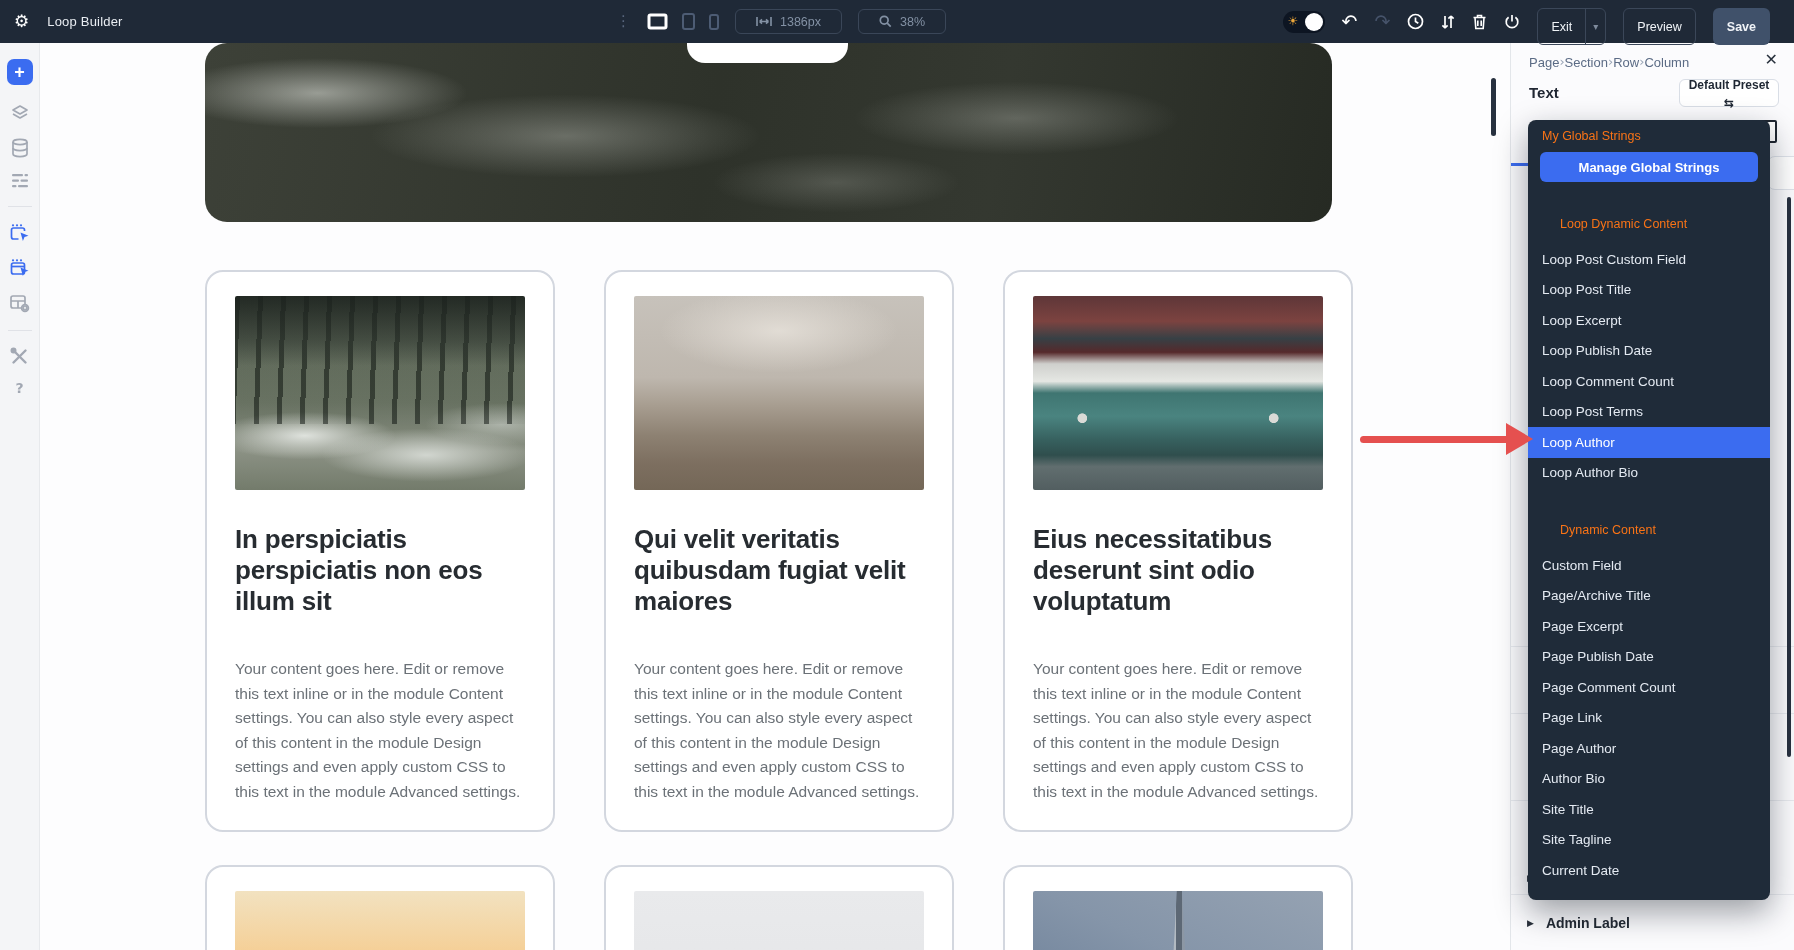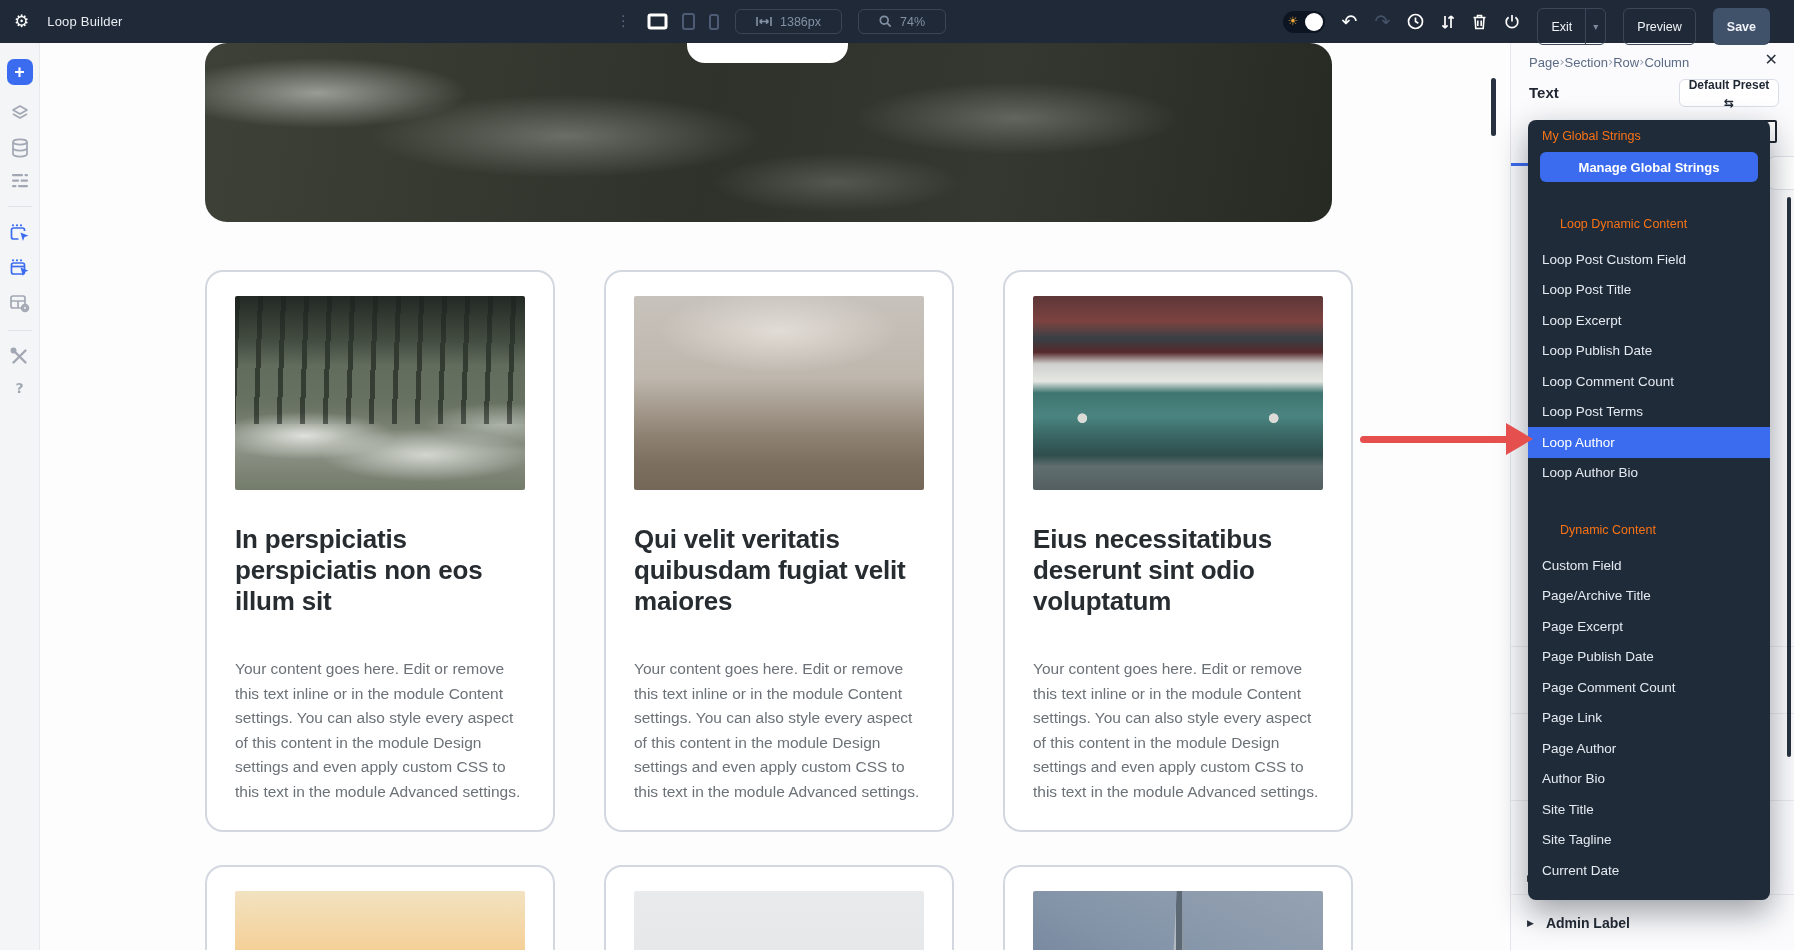--- a/index.html
+++ b/index.html
@@ -156,21 +156,21 @@
       <svg width="16" height="11" viewBox="0 0 16 11" fill="none" stroke="#8391a4" stroke-width="1.6">
         <path d="M1 1v9M15 1v9M3.5 5.5h9M3.5 5.5l2.5-2.2M3.5 5.5l2.5 2.2M12.5 5.5l-2.5-2.2M12.5 5.5l-2.5 2.2"></path>
       </svg>
       <span>1386px</span>
     </div>
     <div class="tb-field">
       <svg width="13" height="13" viewBox="0 0 13 13" fill="none" stroke="#8391a4" stroke-width="1.7">
         <circle cx="5.2" cy="5.2" r="3.9"></circle>
           <path d="M8.2 8.2l3.5 3.5"></path>
       </svg>
-      <span>74%</span>
+      <span>38%</span>
     </div>
   </div>
   <div class="tb-right">
     <div class="mode-toggle">
       <span class="uicon sun">☀</span>
       <span class="knob"></span>
     </div>
     <span class="uicon tb-ic">↶</span>
     <span class="uicon tb-ic dim">↷</span>
     <span class="tb-ic">

